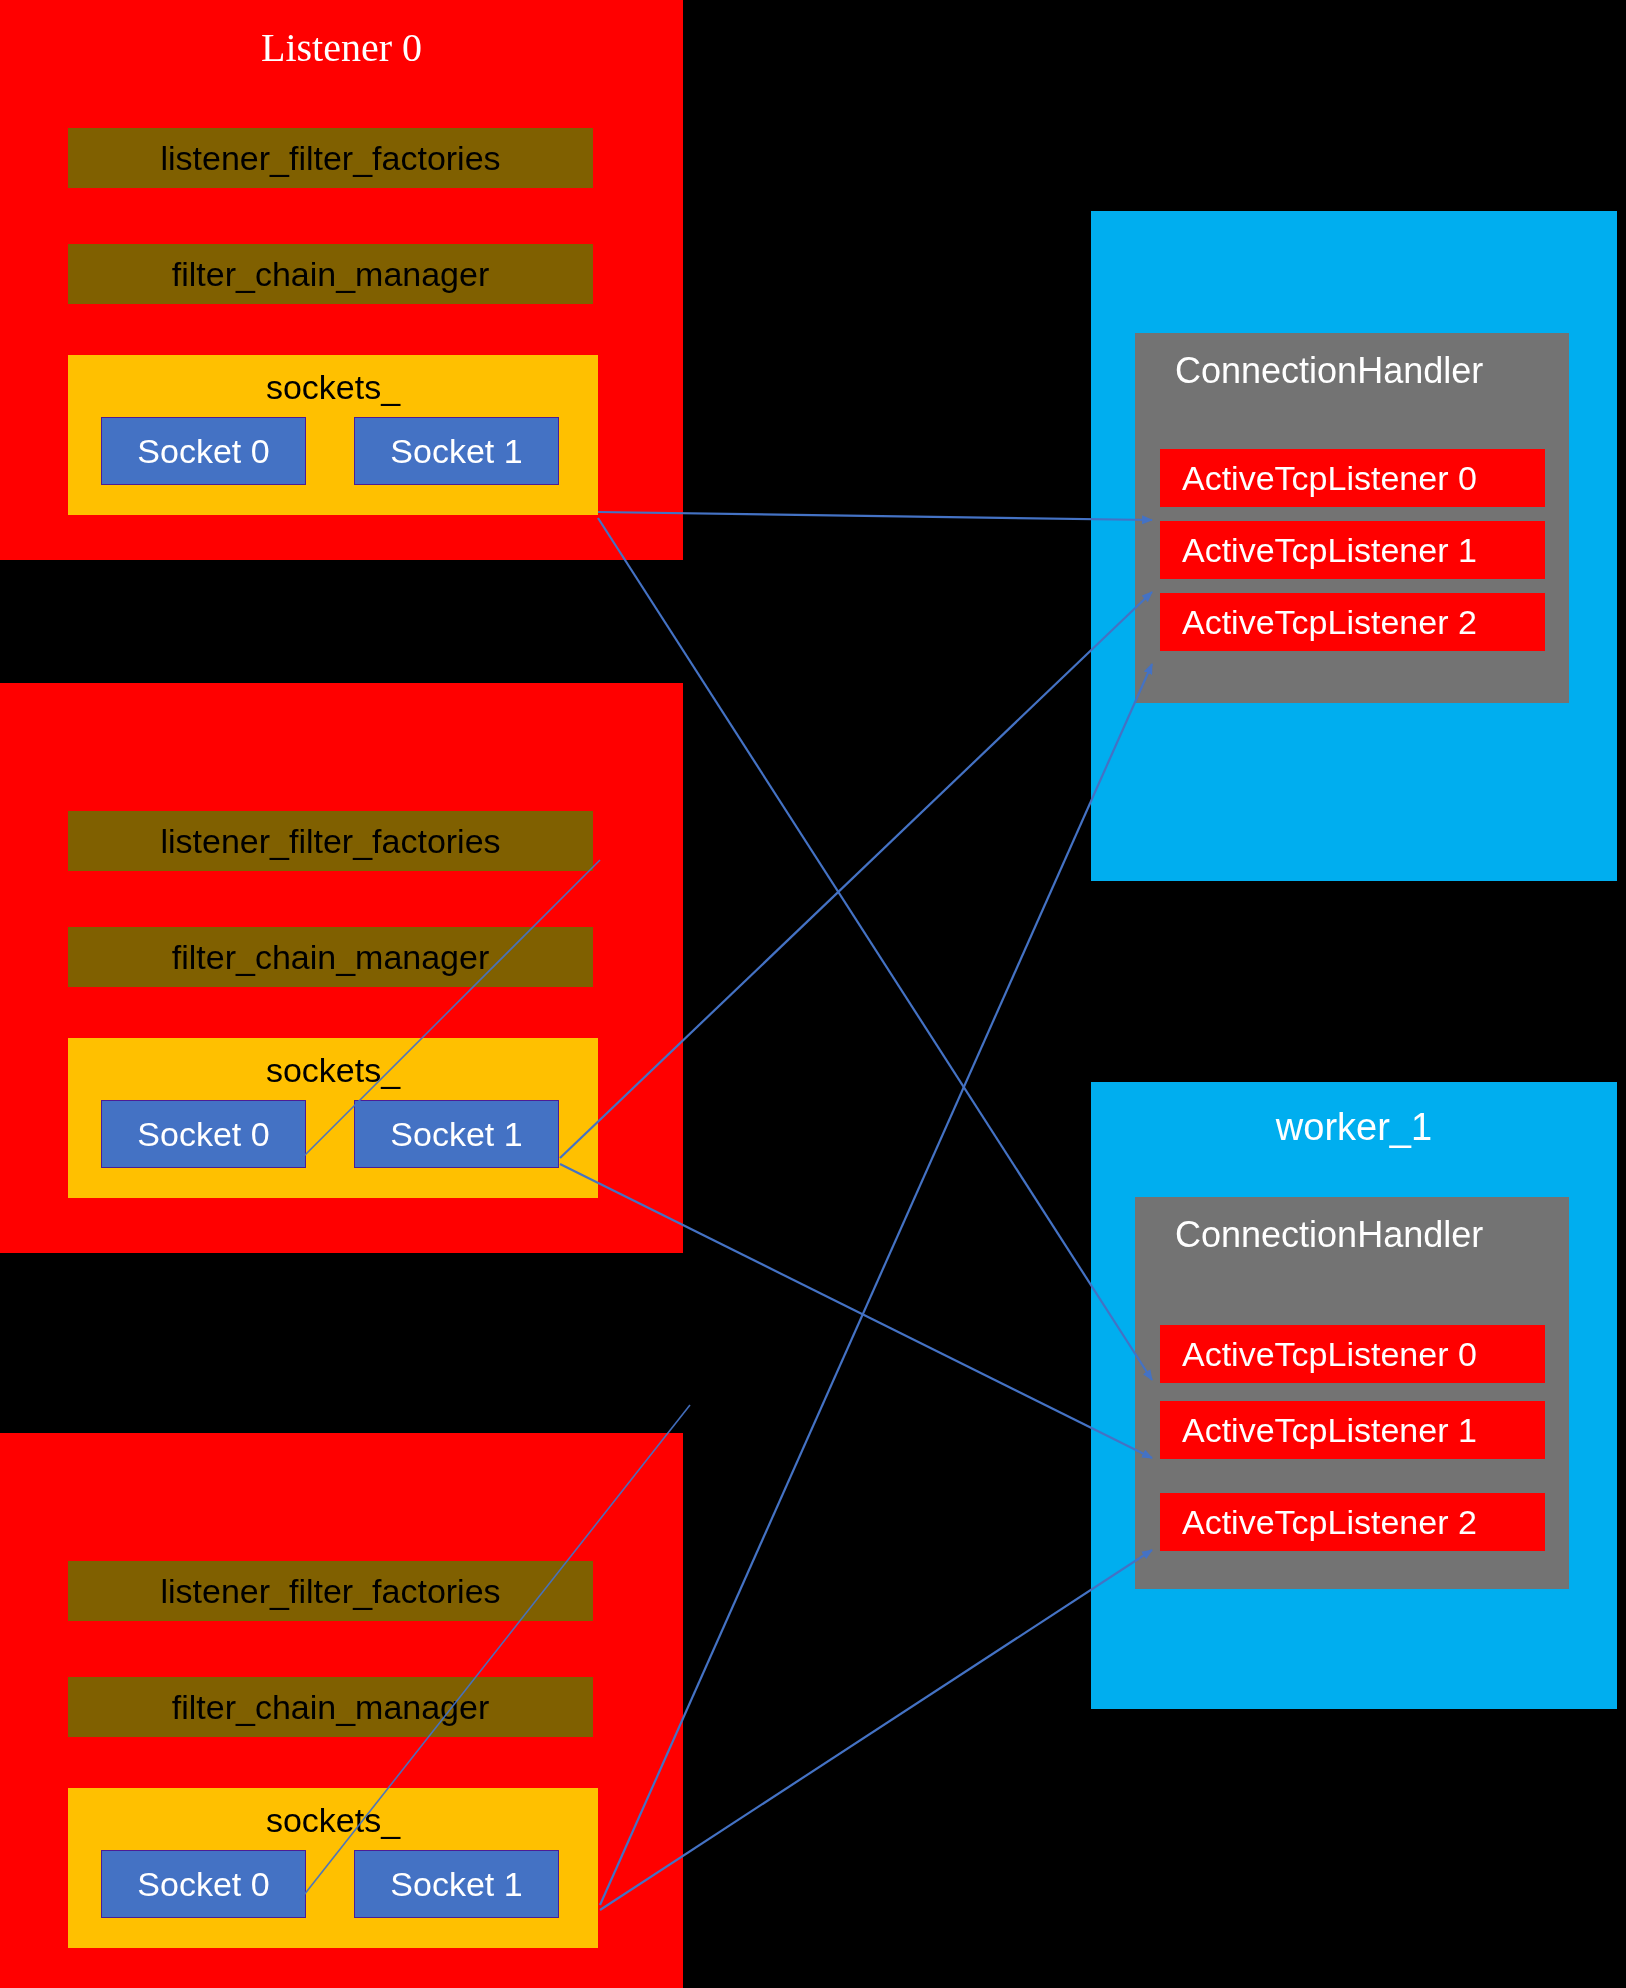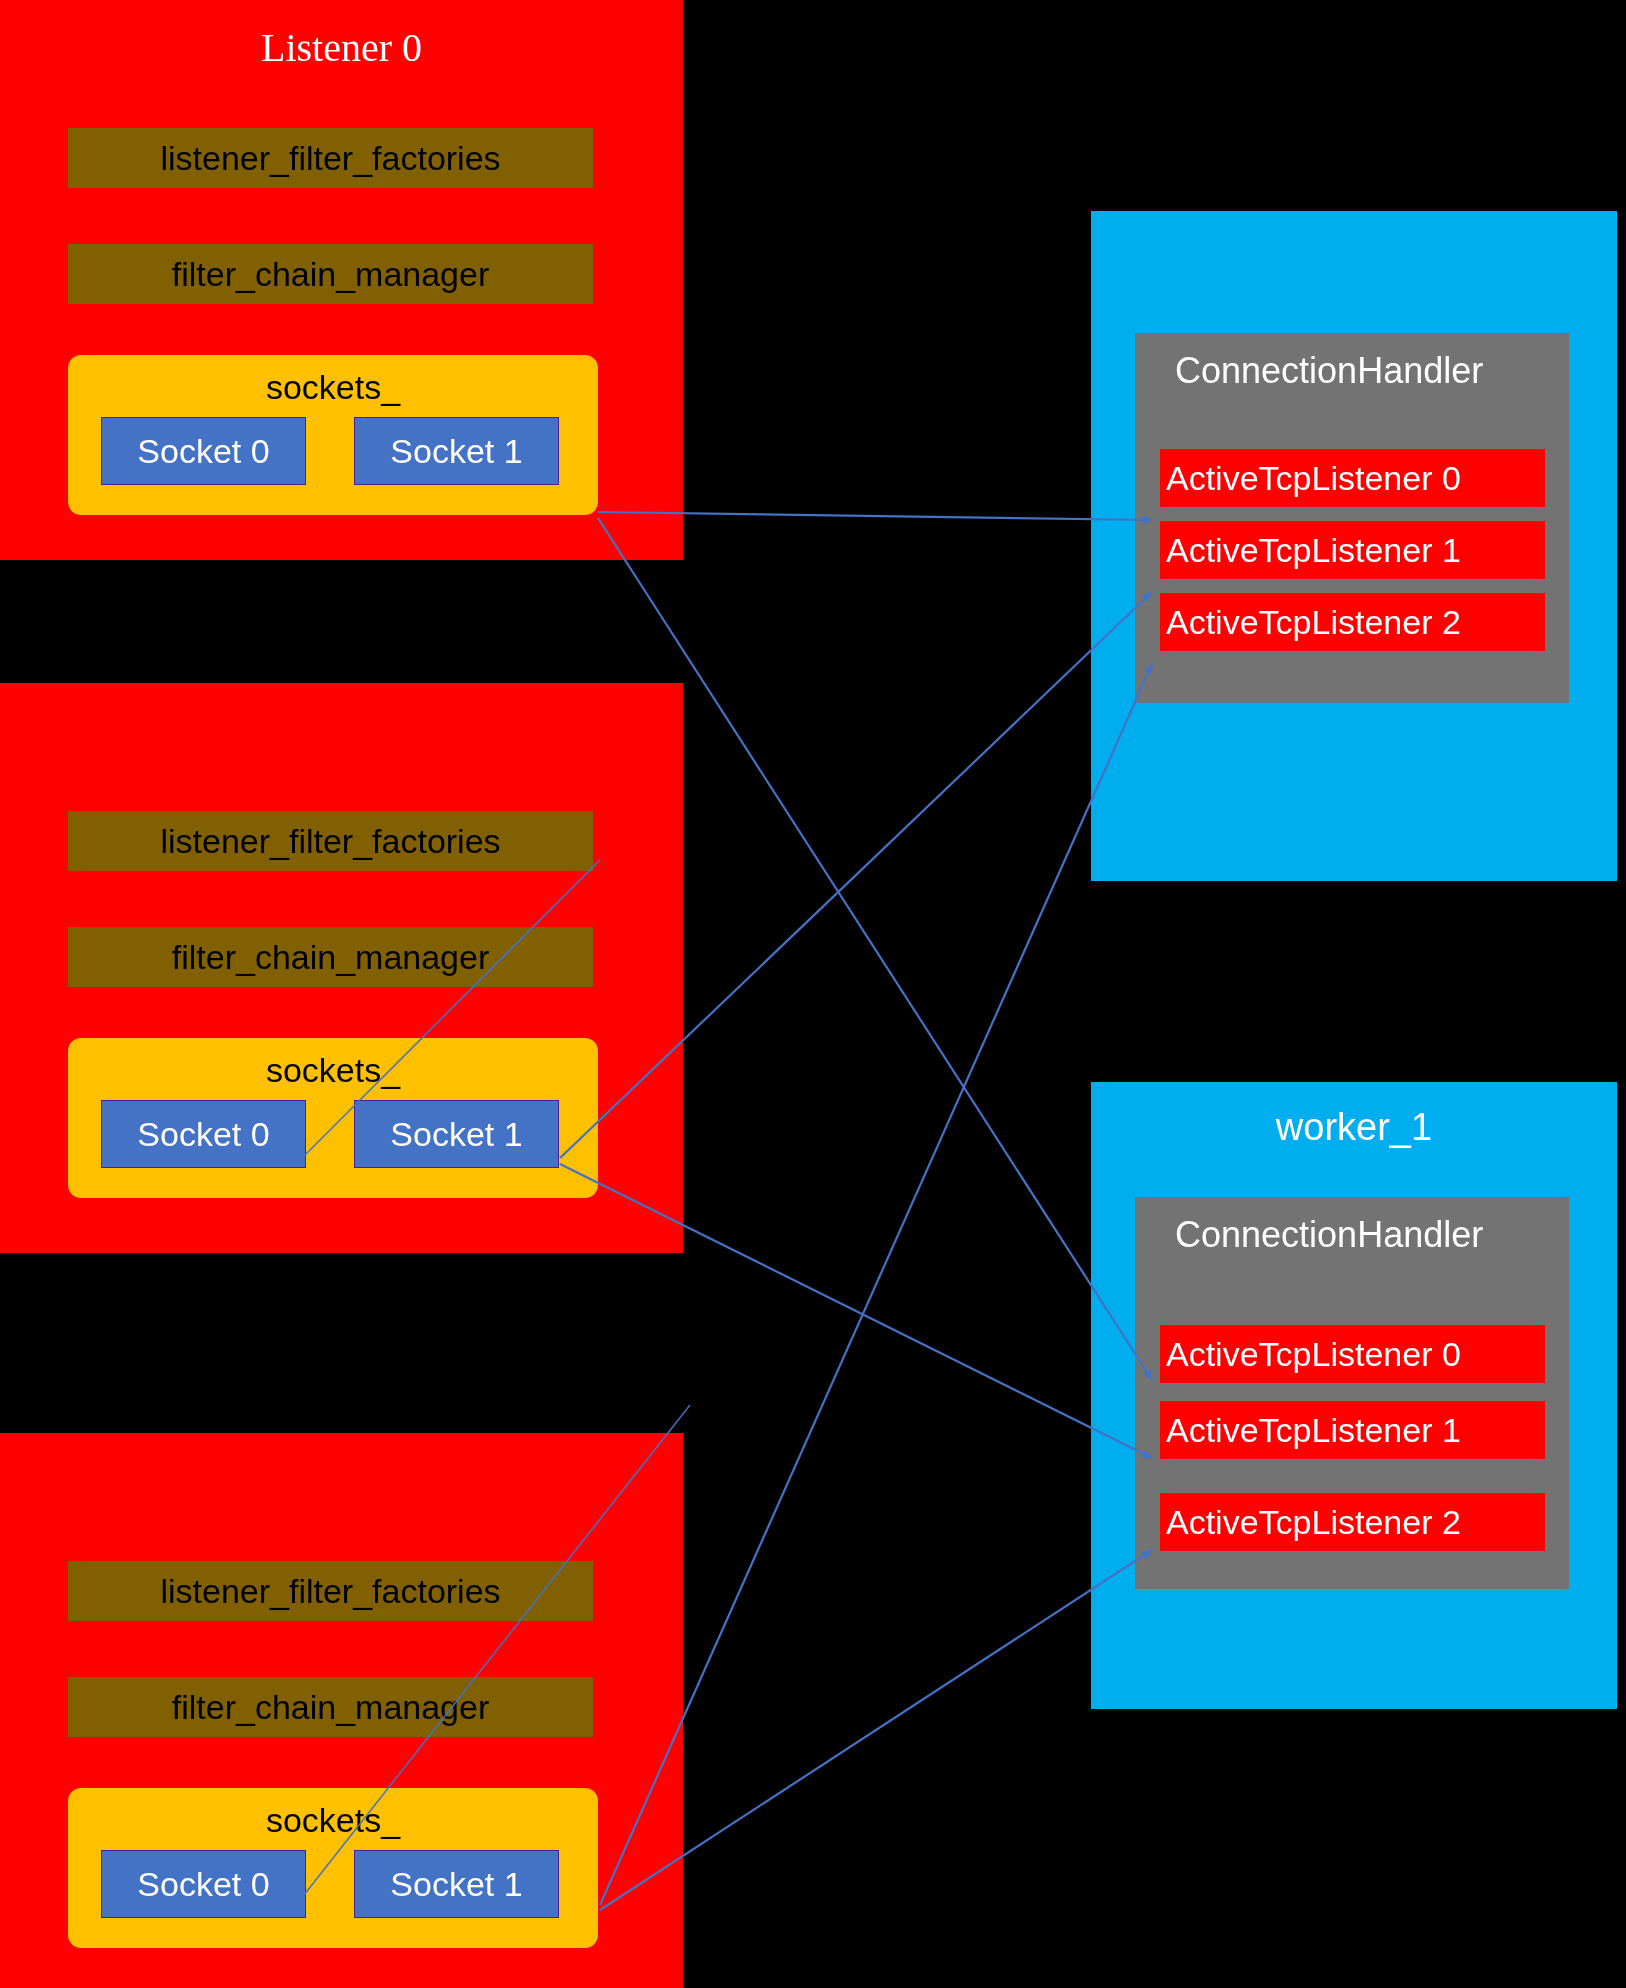--- a/index.html
+++ b/index.html
@@ -8,38 +8,38 @@
   .stage{position:absolute;left:0;top:0;width:1626px;height:1988px;background:#000000;}
 
   
   .listener{position:absolute;background:#FF0000;box-sizing:border-box;}
   .listener-title{position:absolute;left:0;right:0;top:24px;text-align:center;
       color:#FFFFFF;font-size:40px;line-height:48px;white-space:nowrap;font-family:Liberation Serif, serif;}
 
   .brownbox{position:absolute;background:#806000;color:#000000;
       font-size:34px;line-height:60px;text-align:center;box-sizing:border-box;white-space:nowrap;}
 
-  .socketsbox{position:absolute;background:#FFC000;box-sizing:border-box;border-radius:13px;}
+  .socketsbox{position:absolute;background:#FFC000;box-sizing:border-box;}
   .sockets-title{position:absolute;left:0;right:0;top:8px;text-align:center;
       color:#000000;font-size:34px;line-height:48px;white-space:nowrap;}
   .socket{position:absolute;background:#4472C4;border:1px solid #4c1d95;
       color:#FFFFFF;font-size:34px;text-align:center;box-sizing:border-box;
       display:flex;align-items:center;justify-content:center;white-space:nowrap;}
 
   
   .worker{position:absolute;background:#00AEEF;box-sizing:border-box;}
   .worker-title{position:absolute;left:0;right:0;top:22px;text-align:center;
       color:#FFFFFF;font-size:38px;line-height:46px;white-space:nowrap;}
 
   .handler{position:absolute;background:#737373;box-sizing:border-box;text-decoration:underline;}
   .handler-title{position:absolute;left:40px;top:14px;color:#FFFFFF;
       font-size:36px;line-height:48px;white-space:nowrap;}
   .atl{position:absolute;background:#FF0000;color:#FFFFFF;font-size:34px;
       box-sizing:border-box;display:flex;align-items:center;
-      padding-left:6px;white-space:nowrap;}
+      padding-left:22px;white-space:nowrap;}
 
   
   .arrows{position:absolute;left:0;top:0;width:1626px;height:1988px;
       pointer-events:none;}
 </style>
 </head>
 <body>
 
 <div class="stage">
 

